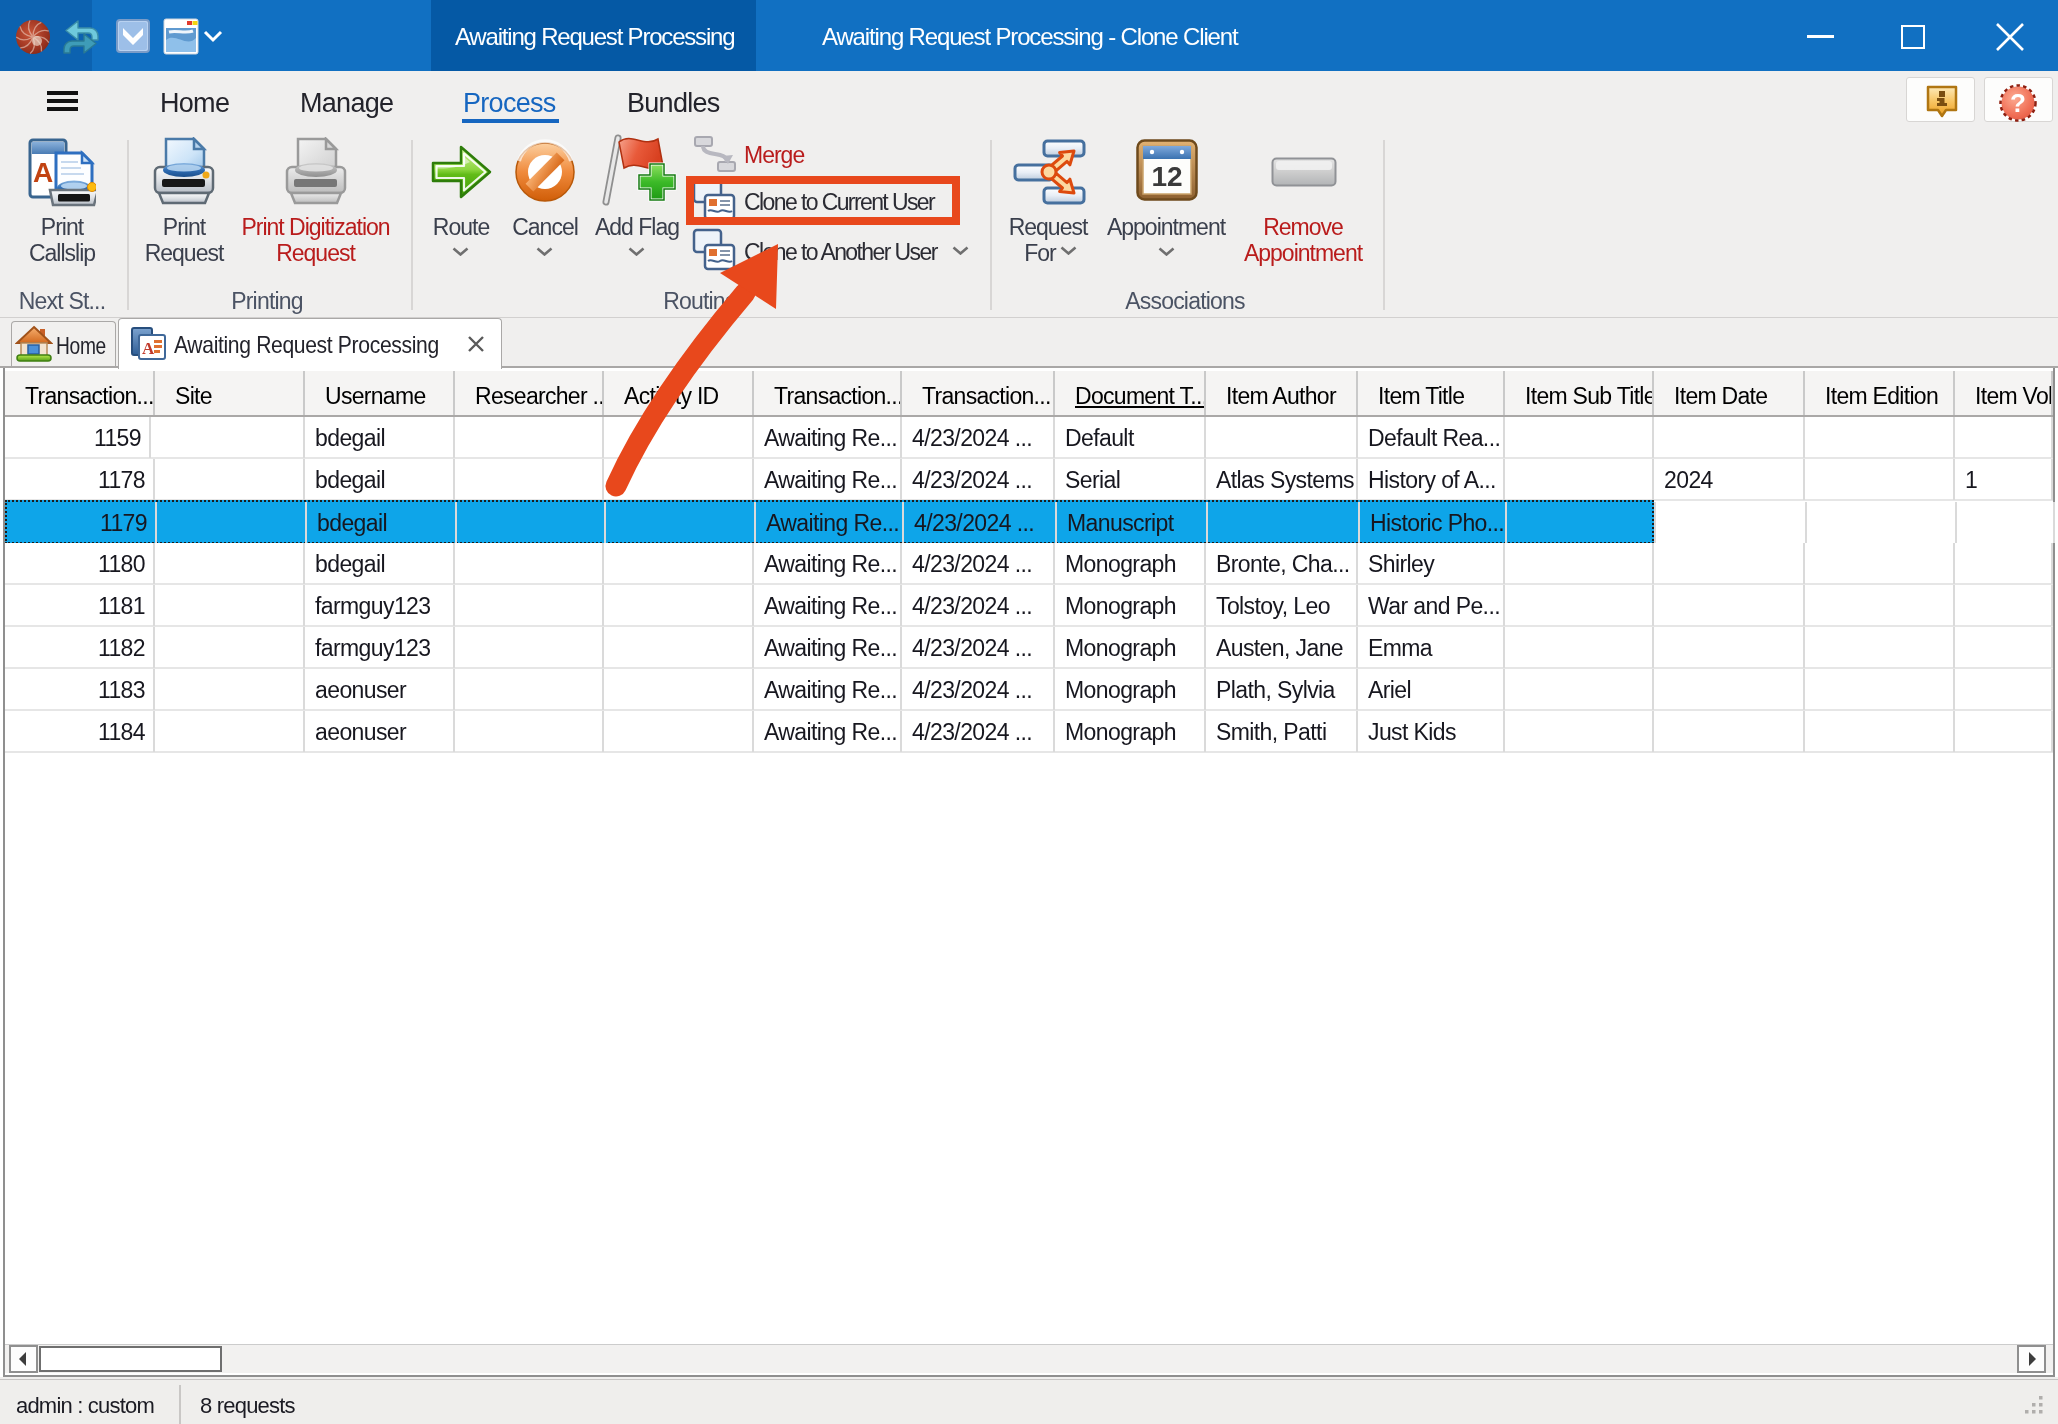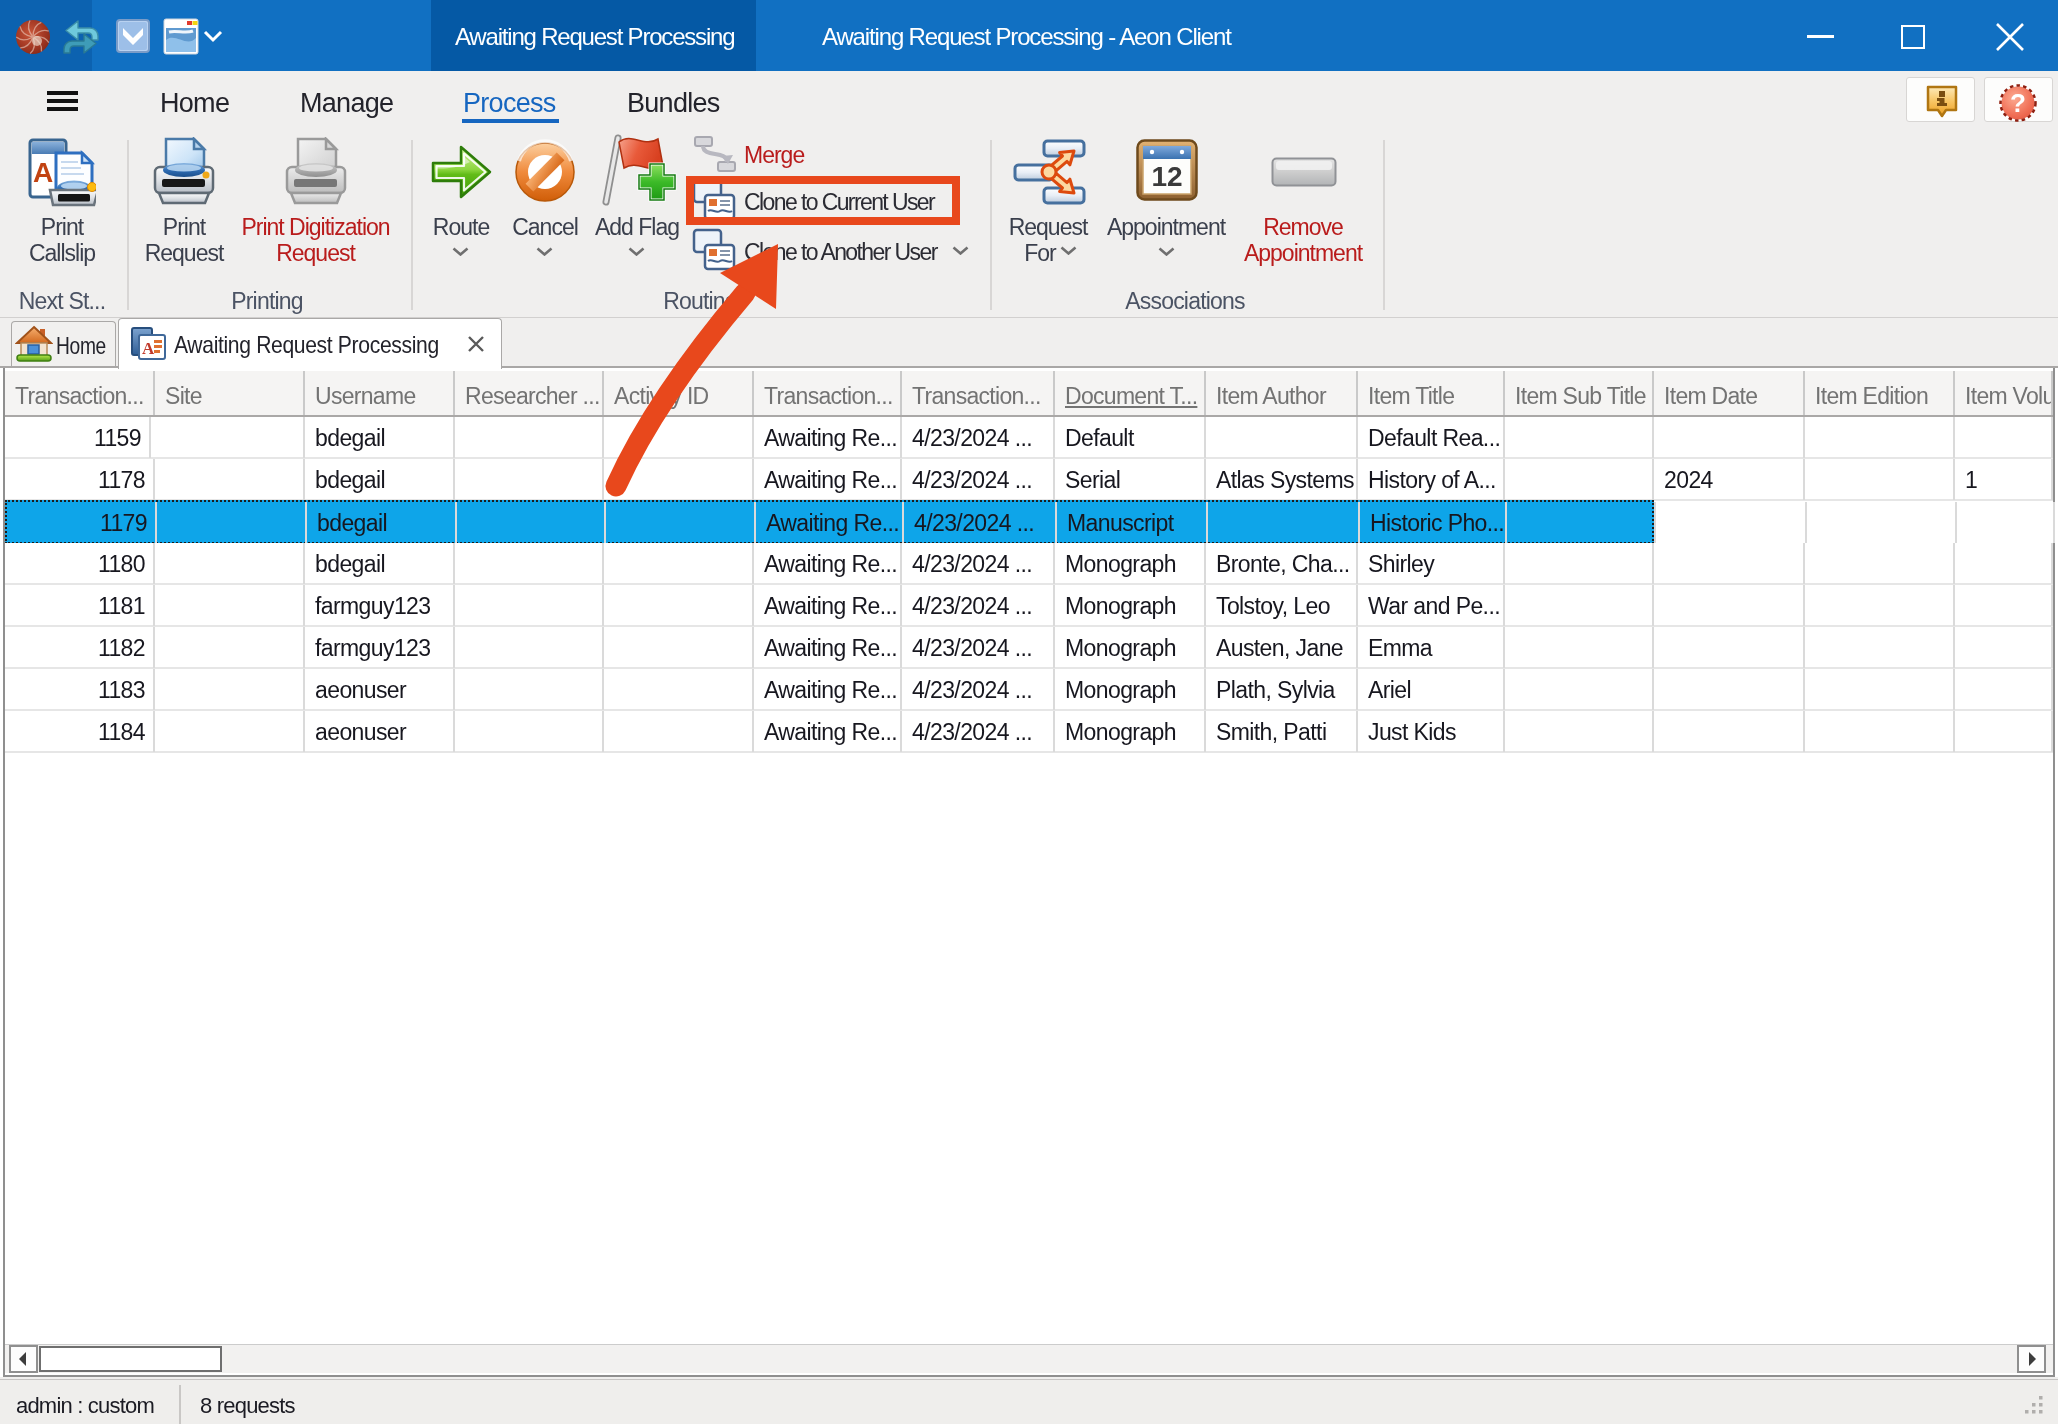--- a/index.html
+++ b/index.html
@@ -21,42 +21,42 @@
 .helpbtn{top:77px;width:69px;height:45px;background:#fdfdfc;border:1px solid #d8d6d4;border-radius:3px;}
 
 #tabstrip{left:0;top:318px;width:2058px;height:50px;background:#f0efee;}
 #strip-border{left:0;top:366px;width:2058px;height:2px;background:#a9a7a6;}
 #hometab{left:11px;top:321px;width:105px;height:45px;background:#f1f0ef;border:1px solid #aaa8a7;border-bottom:none;border-radius:4px 4px 0 0;}
 #activetab{left:118px;top:318px;width:384px;height:51px;background:#ffffff;border:1px solid #aaa8a7;border-bottom:none;border-radius:4px 4px 0 0;z-index:3;}
 .tabtext{font-size:24px;letter-spacing:-0.4px;color:#23232b;white-space:nowrap;transform:scaleX(0.88);transform-origin:0 50%;}
 
 #panel{left:3px;top:368px;width:2052px;height:1009px;border:2px solid #8f8f8f;border-top:none;background:#fff;}
 #ghead{left:5px;top:371px;width:2048px;height:46px;background:#f5f4f3;border-bottom:2px solid #aaa8a7;}
-.hcell{top:0;height:44px;border-right:2px solid #c9c9c9;font-size:23px;letter-spacing:-0.7px;color:#737373;line-height:50px;padding-left:10px;white-space:nowrap;overflow:hidden;}
+.hcell{top:0;height:44px;border-right:2px solid #c9c9c9;font-size:23px;letter-spacing:-0.7px;color:#000000;line-height:50px;padding-left:20px;white-space:nowrap;overflow:hidden;}
 .grow{left:5px;width:2048px;height:42px;background:#fff;border-bottom:2px solid #e6e6e6;}
 .gcell{top:0;height:41px;border-right:2px solid #dadada;font-size:23px;letter-spacing:-0.6px;color:#17171f;line-height:43px;padding-left:10px;white-space:nowrap;overflow:hidden;}
 .gcell.num{text-align:right;padding-right:8px;padding-left:0;}
 
 #hscroll{left:5px;top:1344px;width:2048px;height:29px;background:#f2f1f0;border-top:1px solid #cccccc;}
 #hthumb{left:39px;top:1346px;width:183px;height:26px;background:#fff;border:2px solid #6f6f6f;}
 .sbtn{top:1345px;width:29px;height:28px;background:#fdfdfd;border:2px solid #8f8f8f;}
 
 #statusbar{left:0;top:1379px;width:2058px;height:45px;background:#efeeec;border-top:1px solid #c6c4c3;}
 .stext{font-size:22px;letter-spacing:-0.8px;color:#1b1b23;white-space:nowrap;}
 
 #orect{left:686px;top:176px;width:274px;height:49px;border:8px solid #e8481c;z-index:50;}
 #oarrow{left:0;top:0;z-index:51;pointer-events:none;}
 </style></head>
 <body>
 
 <div class="abs" id="titlebar"></div>
 <div class="abs" id="tb-dark"></div>
 <div class="abs" id="tb-tab"></div>
 <div class="abs tbtext" id="tb-tabtext" style="left:455px;top:23px;letter-spacing:-1.2px;">Awaiting Request Processing</div>
-<div class="abs tbtext" id="tb-title" style="left:822px;top:23px;letter-spacing:-1.15px;">Awaiting Request Processing - Aeon Client</div>
+<div class="abs tbtext" id="tb-title" style="left:822px;top:23px;letter-spacing:-1.15px;">Awaiting Request Processing - Clone Client</div>
 
 <div class="abs" style="left:1807px;top:35px;width:27px;height:3px;background:#fff;"></div>
 <div class="abs" style="left:1901px;top:25px;width:24px;height:24px;border:2px solid #fff;"></div>
 <svg class="abs" style="left:1996px;top:23px;" width="28" height="28">
     <path d="M1,1 L27,27 M27,1 L1,27" stroke="#fff" stroke-width="2.6"></path>
   </svg>
 
 <svg class="abs" style="left:14px;top:18px;" width="38" height="38" viewBox="0 0 38 38">
  <defs>
       <radialGradient id="logog" cx="0.42" cy="0.4" r="0.75">

